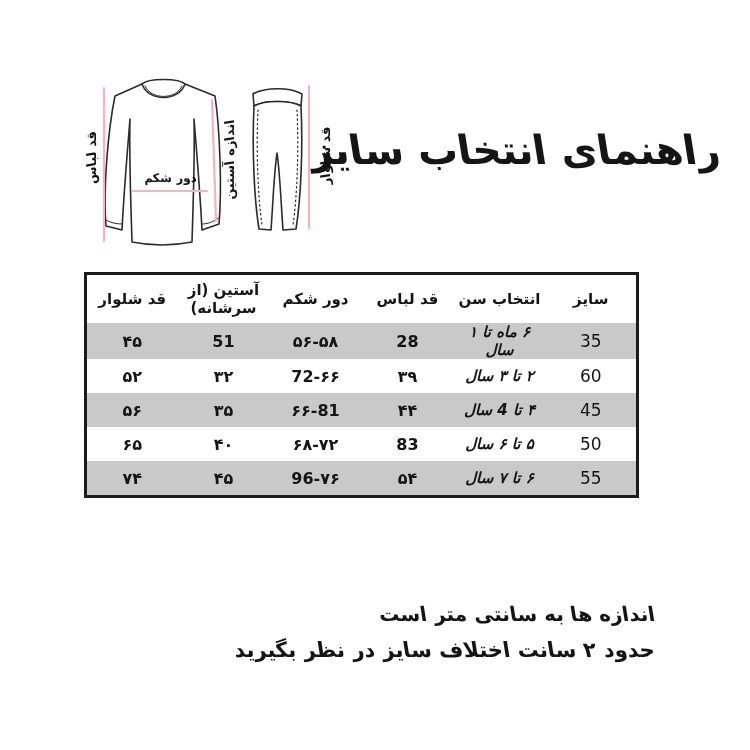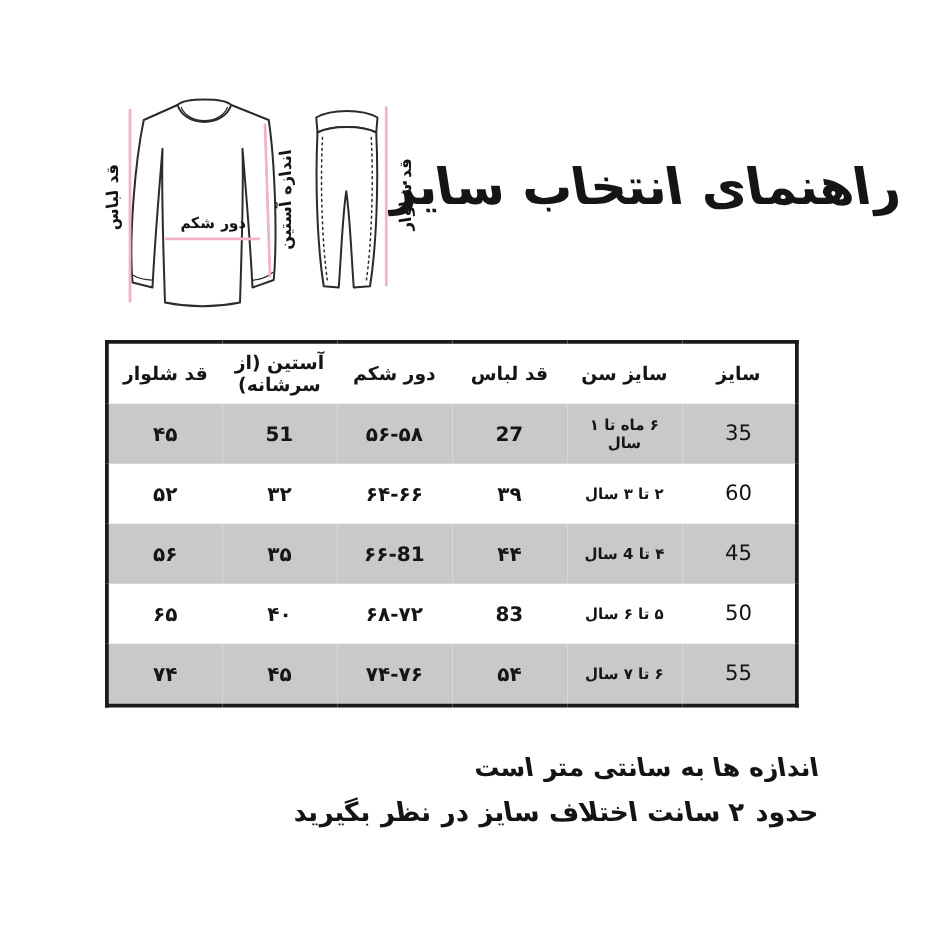--- a/index.html
+++ b/index.html
@@ -31,24 +31,24 @@
     position:absolute; left:84px; top:272px; width:555px;
     border-collapse:collapse; table-layout:fixed;
     direction:rtl; text-align:center;
     border:3px solid #1b1b1b;
   }
   .size-table th {
     height:48px; font-size:15px; font-weight:bold; background:#ffffff;
     vertical-align:middle; padding:0 4px;
   }
   .size-table td {
-    height:48px; font-size:16px; font-weight:bold; vertical-align:middle; padding:0 4px;
+    height:34px; font-size:16px; font-weight:bold; vertical-align:middle; padding:0 4px;
   }
   .size-table td.size-cell { font-weight:normal; font-size:17px;text-align:center; }
-  .size-table td.age-cell  { font-size:12px; }
+  .size-table td.age-cell  { font-size:15px;font-style:italic; }
 
   
   .note {
     position:absolute; right:95px; direction:rtl; white-space:nowrap;
     font-weight:bold; font-size:20px; transform:skewX(9deg); color:#141414;
   }
   .note-1 { top:602px; }
   .note-2 { top:638px; font-size:21px; }
 </style>
 </head>
@@ -101,41 +101,41 @@
     <div class="vlabel" style="left:16px; top:100px;">قد لباس</div>
     <div class="hlabel" style="left:95px; top:120px;">دور شکم</div>
     <div class="vlabel" style="left:154px; top:102px;">اندازه آستین</div>
     <div class="vlabel" style="left:250px; top:98px;">قد شلوار</div>
   </div>
 
   <table class="size-table">
     <thead>
       <tr>
         <th>سایز</th>
-        <th>سایز سن</th>
+        <th>انتخاب سن</th>
         <th>قد لباس</th>
         <th>دور شکم</th>
         <th>آستین (از سرشانه)</th>
         <th>قد شلوار</th>
       </tr>
     </thead>
     <tbody>
       <tr style="background: rgb(201, 201, 201);">
         <td class="size-cell">35</td>
         <td class="age-cell">۶ ماه تا ۱ سال</td>
-        <td>27</td>
+        <td>28</td>
         <td>۵۶-۵۸</td>
         <td>51</td>
         <td>۴۵</td>
       </tr>
       <tr>
         <td class="size-cell">60</td>
         <td class="age-cell">۲ تا ۳ سال</td>
         <td>۳۹</td>
-        <td>۶۴-۶۶</td>
+        <td>72-۶۶</td>
         <td>۳۲</td>
         <td>۵۲</td>
       </tr>
       <tr style="background: rgb(201, 201, 201);">
         <td class="size-cell">45</td>
         <td class="age-cell">۴ تا 4 سال</td>
         <td>۴۴</td>
         <td>۶۶-81</td>
         <td>۳۵</td>
         <td>۵۶</td>
@@ -145,21 +145,21 @@
         <td class="age-cell">۵ تا ۶ سال</td>
         <td>83</td>
         <td>۶۸-۷۲</td>
         <td>۴۰</td>
         <td>۶۵</td>
       </tr>
       <tr style="background: rgb(201, 201, 201);">
         <td class="size-cell">55</td>
         <td class="age-cell">۶ تا ۷ سال</td>
         <td>۵۴</td>
-        <td>۷۴-۷۶</td>
+        <td>96-۷۶</td>
         <td>۴۵</td>
         <td>۷۴</td>
       </tr>
     </tbody>
   </table>
 
   <div class="note note-1">اندازه ها به سانتی متر است</div>
   <div class="note note-2">حدود ۲ سانت اختلاف سایز در نظر بگیرید</div>
 
 </div>

